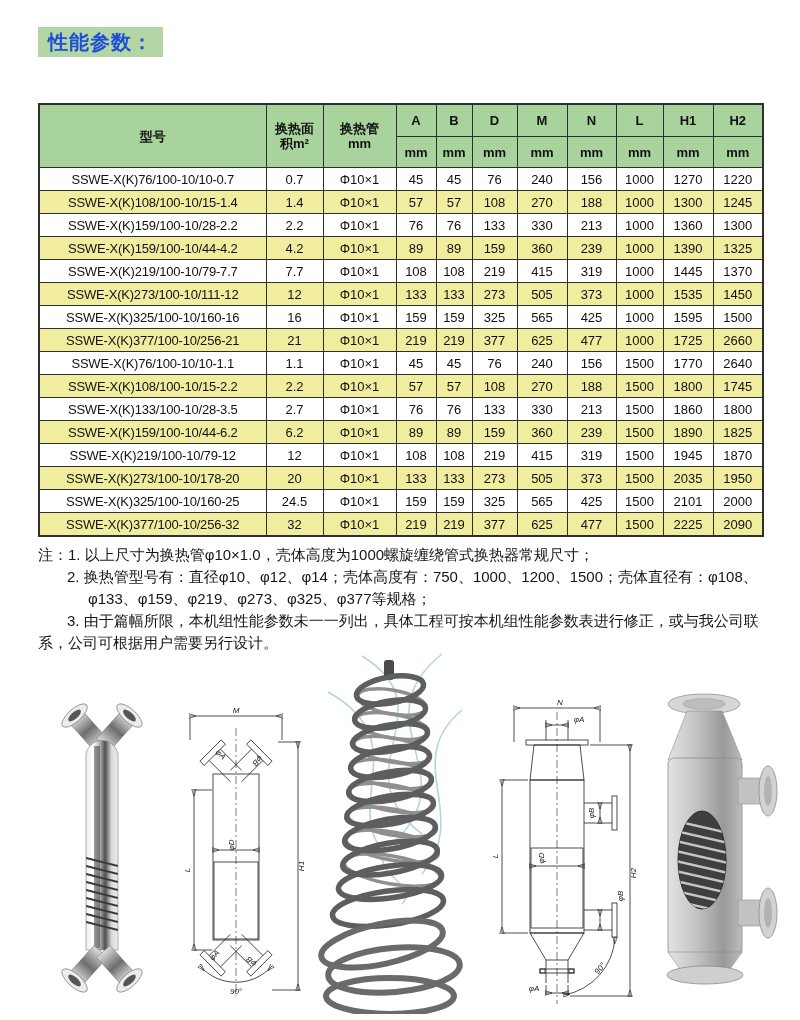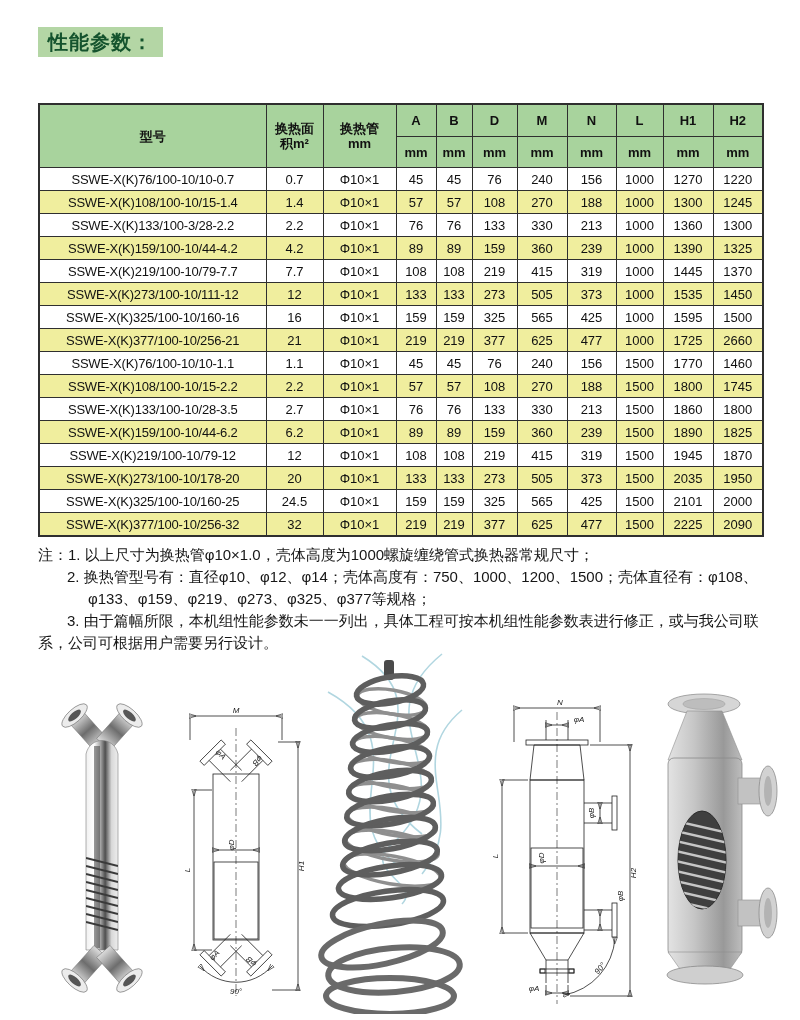--- a/index.html
+++ b/index.html
@@ -1,20 +1,20 @@
 <!DOCTYPE html>
 <html><head>
 <meta charset="utf-8">
 <style>
   html,body{margin:0;padding:0;background:#fff;}
   #page{position:relative;width:800px;height:1020px;background:#ffffff;overflow:hidden;
         font-family:"Liberation Sans","DejaVu Sans",sans-serif;}
 
   
-  .title-badge{position:absolute;left:38px;top:27px;background:#b4d6a5;color:#14532d;
+  .title-badge{position:absolute;left:38px;top:27px;background:#b4d6a5;color:#1d4ed8;
                font-size:20px;font-weight:bold;padding:3px 10px;letter-spacing:1px;line-height:24px;}
 
   
   table.spec{position:absolute;left:38px;top:103px;width:724px;border-collapse:collapse;
              table-layout:fixed;border:2px solid #2f2f2f;}
   .spec th,.spec td{border:1px solid #2f2f2f;text-align:center;padding:0;overflow:hidden;
                     white-space:nowrap;vertical-align:middle;}
   .spec thead th{background:#a8d39d;color:#111;font-weight:bold;font-size:13px;line-height:15px;}
   .spec thead tr.hdr-top th{height:31px;}
   .spec thead tr.hdr-units th{height:30px;}
@@ -117,21 +117,21 @@
           <td>57</td>
           <td>57</td>
           <td>108</td>
           <td>270</td>
           <td>188</td>
           <td>1000</td>
           <td>1300</td>
           <td>1245</td>
         </tr>
         <tr>
-          <td class="model">SSWE-X(K)133/100-3/28-2.2</td>
+          <td class="model">SSWE-X(K)159/100-10/28-2.2</td>
           <td>2.2</td>
           <td>Φ10×1</td>
           <td>76</td>
           <td>76</td>
           <td>133</td>
           <td>330</td>
           <td>213</td>
           <td>1000</td>
           <td>1360</td>
           <td>1300</td>
@@ -205,21 +205,21 @@
           <td class="model">SSWE-X(K)76/100-10/10-1.1</td>
           <td>1.1</td>
           <td>Φ10×1</td>
           <td>45</td>
           <td>45</td>
           <td>76</td>
           <td>240</td>
           <td>156</td>
           <td>1500</td>
           <td>1770</td>
-          <td>1460</td>
+          <td>2640</td>
         </tr>
         <tr>
           <td class="model">SSWE-X(K)108/100-10/15-2.2</td>
           <td>2.2</td>
           <td>Φ10×1</td>
           <td>57</td>
           <td>57</td>
           <td>108</td>
           <td>270</td>
           <td>188</td>

